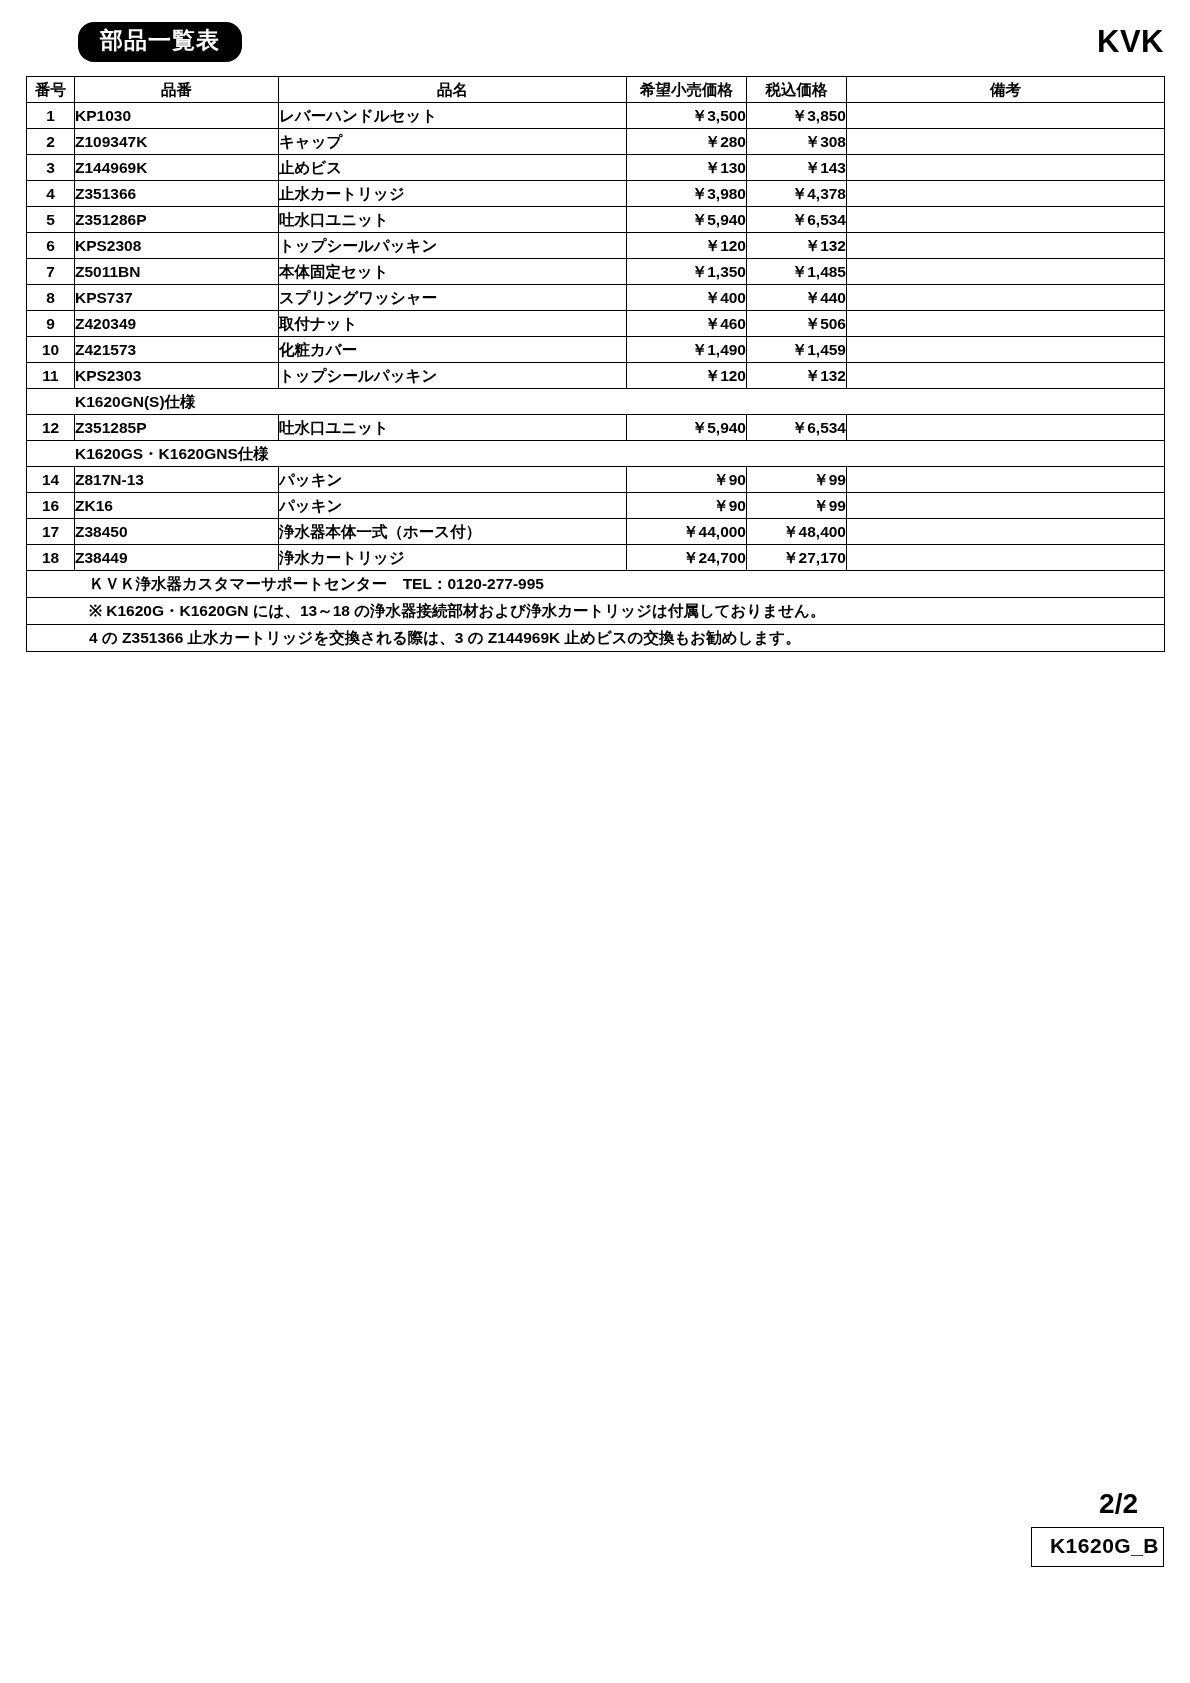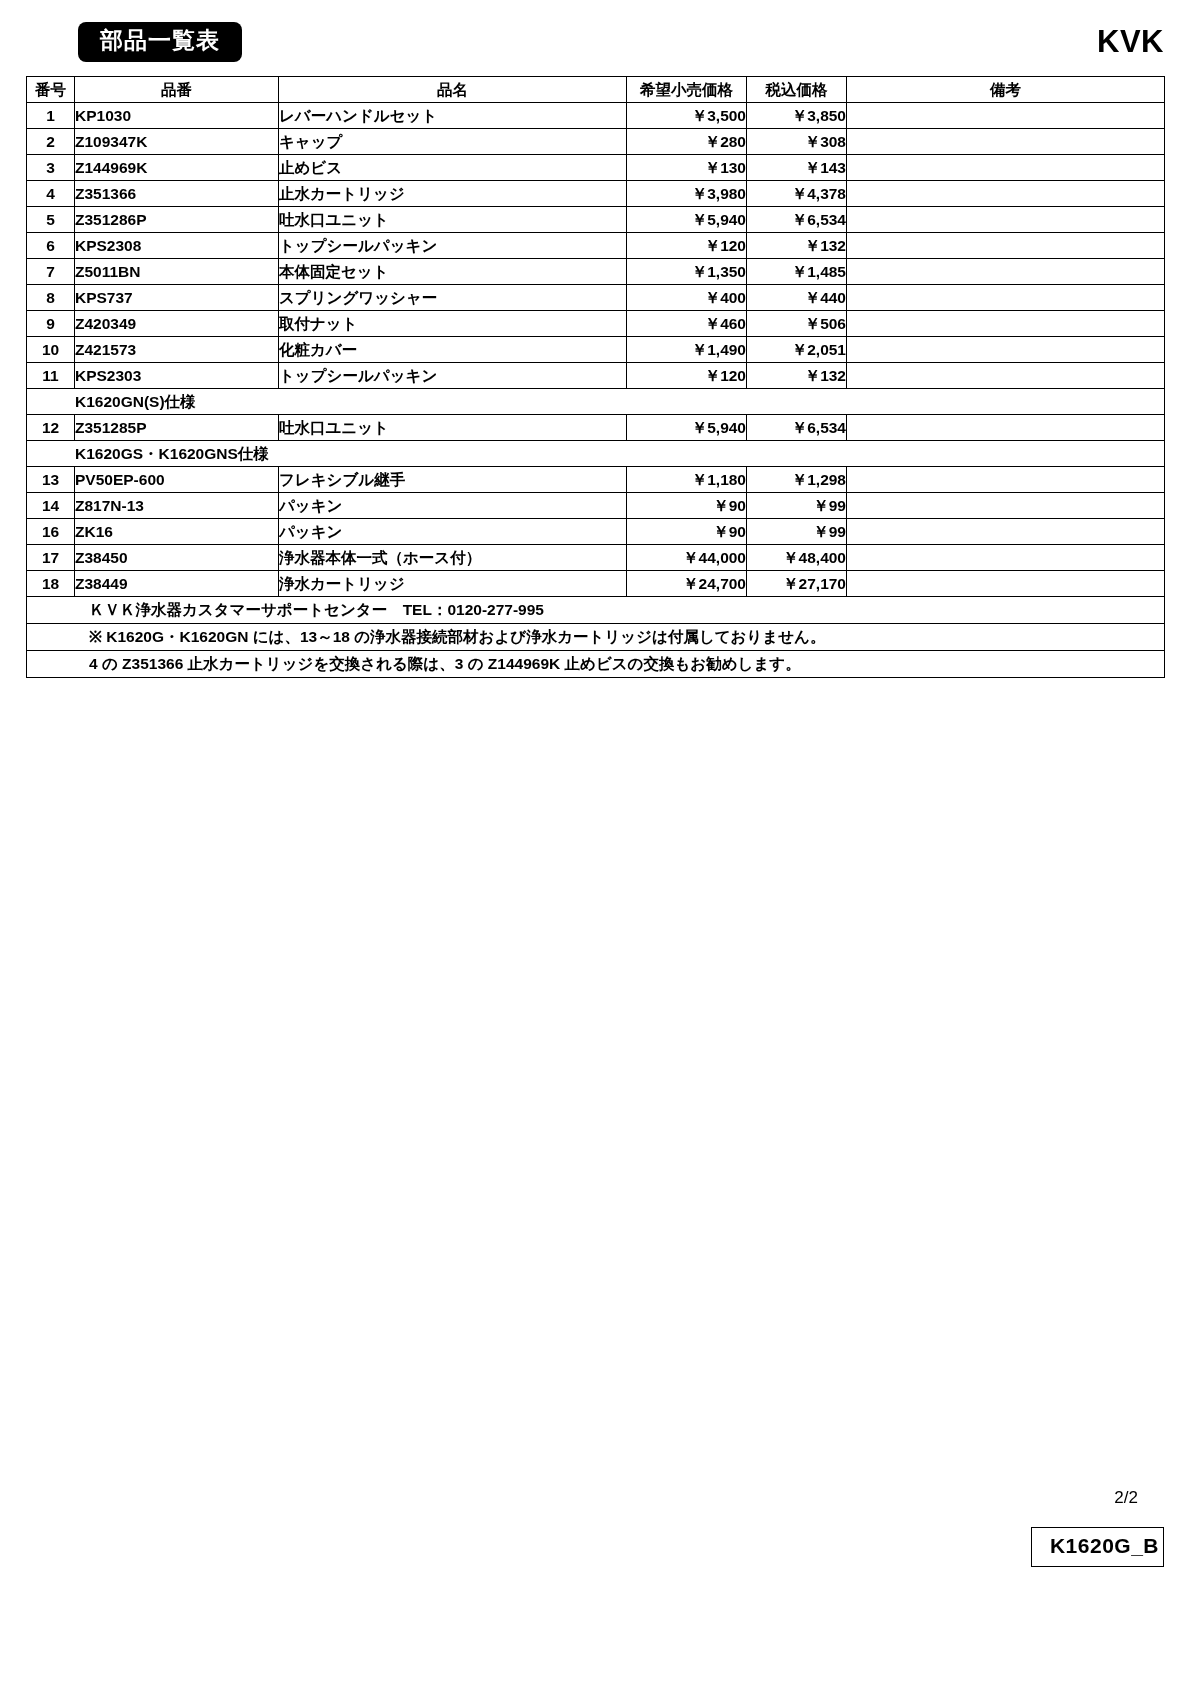--- a/index.html
+++ b/index.html
@@ -28,21 +28,21 @@
     top: 22px;
     width: 1138px;
     height: 48px;
   }
   .title-pill {
     position: absolute;
     left: 52px;
     top: 0px;
     background: #000000;
     color: #ffffff;
-    border-radius: 8px;
+    border-radius: 16px;
     padding: 5px 22px 7px 22px;
     font-size: 23px;
     font-weight: bold;
     letter-spacing: 1px;
     line-height: 1.2;
     white-space: nowrap;
   }
   .brand {
     position: absolute;
     right: 0px;
@@ -108,22 +108,22 @@
   }
   tr.note-row td.center-ish {
     padding-left: 62px;
   }
 
   
   .page-num {
     position: absolute;
     right: 52px;
     top: 1488px;
-    font-size: 17px;
-    font-weight: normal;
+    font-size: 28px;
+    font-weight: bold;
   }
   .doc-code {
     position: absolute;
     right: 26px;
     top: 1527px;
     border: 1px solid #000000;
     padding: 6px 4px 8px 18px;
     font-size: 21px;
     font-weight: bold;
     letter-spacing: 0.5px;
@@ -231,21 +231,21 @@
           <td class="name">取付ナット</td>
           <td class="price">￥460</td>
           <td class="tax">￥506</td>
           <td class="note"></td>
         </tr>
         <tr>
           <td class="no">10</td>
           <td class="code">Z421573</td>
           <td class="name">化粧カバー</td>
           <td class="price">￥1,490</td>
-          <td class="tax">￥2,051</td>
+          <td class="tax">￥1,459</td>
           <td class="note"></td>
         </tr>
         <tr>
           <td class="no">11</td>
           <td class="code">KPS2303</td>
           <td class="name">トップシールパッキン</td>
           <td class="price">￥120</td>
           <td class="tax">￥132</td>
           <td class="note"></td>
         </tr>
@@ -261,28 +261,20 @@
           <td class="price">￥5,940</td>
           <td class="tax">￥6,534</td>
           <td class="note"></td>
         </tr>
 
         <tr class="subheader">
           <td colspan="6">K1620GS・K1620GNS仕様</td>
         </tr>
 
         <tr>
-          <td class="no">13</td>
-          <td class="code">PV50EP-600</td>
-          <td class="name">フレキシブル継手</td>
-          <td class="price">￥1,180</td>
-          <td class="tax">￥1,298</td>
-          <td class="note"></td>
-        </tr>
-        <tr>
           <td class="no">14</td>
           <td class="code">Z817N-13</td>
           <td class="name">パッキン</td>
           <td class="price">￥90</td>
           <td class="tax">￥99</td>
           <td class="note"></td>
         </tr>
         <tr>
           <td class="no">16</td>
           <td class="code">ZK16</td>

